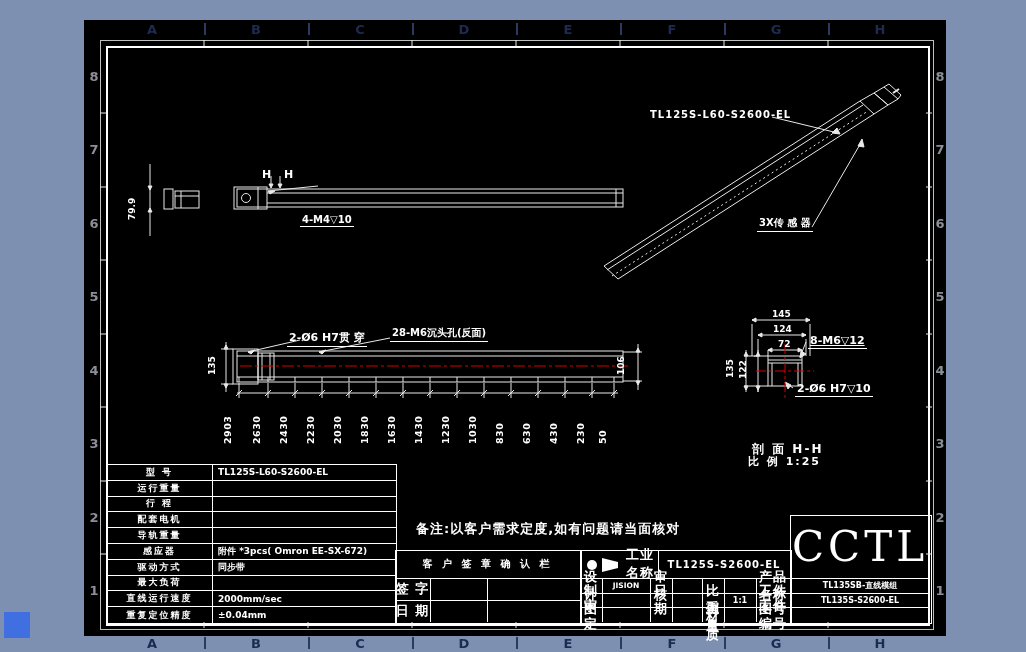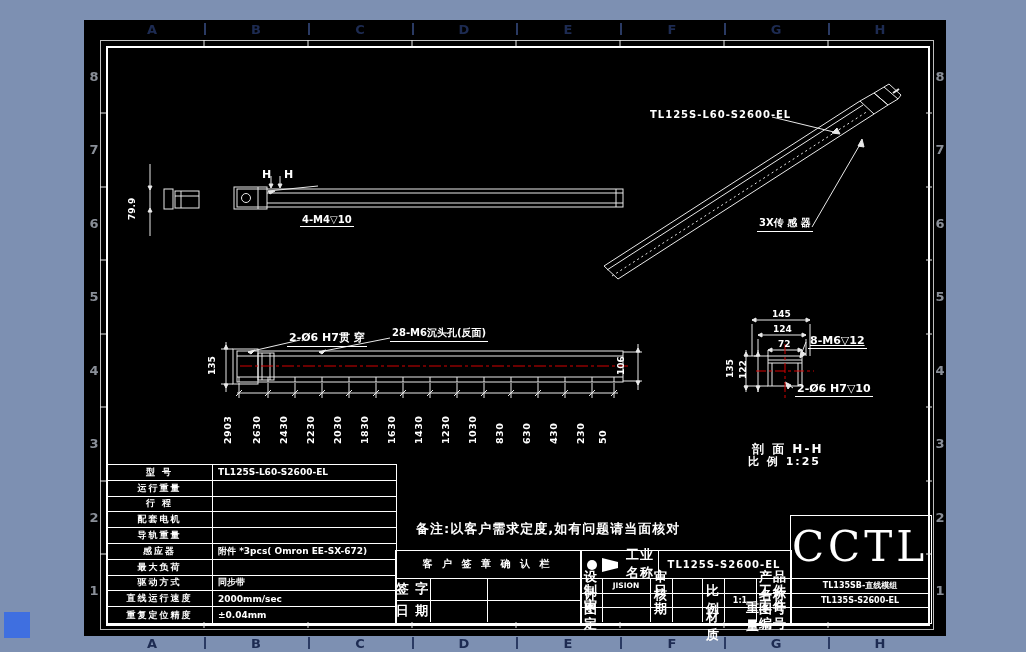--- a/index.html
+++ b/index.html
@@ -257,26 +257,26 @@
       </div>
       <div class="spec-row">
         <div class="spec-label">导轨重量</div>
         <div class="spec-value"></div>
       </div>
       <div class="spec-row">
         <div class="spec-label">感应器</div>
         <div class="spec-value">附件 *3pcs( Omron EE-SX-672)</div>
       </div>
       <div class="spec-row">
+        <div class="spec-label">驱动方式</div>
+        <div class="spec-value">同步带</div>
+      </div>
+      <div class="spec-row">
         <div class="spec-label">最大负荷</div>
         <div class="spec-value"></div>
-      </div>
-      <div class="spec-row">
-        <div class="spec-label">驱动方式</div>
-        <div class="spec-value">同步带</div>
       </div>
       <div class="spec-row">
         <div class="spec-label">直线运行速度</div>
         <div class="spec-value">2000mm/sec</div>
       </div>
       <div class="spec-row">
         <div class="spec-label">重复定位精度</div>
         <div class="spec-value">±0.04mm</div>
       </div>
     </div>
@@ -322,20 +322,20 @@
   <div class="cell-label" style="left:580px;top:593px;width:22px;height:14px;">制 图</div>
   <div class="cell-value" style="left:602px;top:593px;width:48px;height:14px;"></div>
   <div class="cell-label" style="left:650px;top:593px;width:22px;height:14px;">日 期</div>
   <div class="cell-value" style="left:672px;top:593px;width:30px;height:14px;"></div>
   <div class="cell-label" style="left:702px;top:593px;width:22px;height:14px;">比 例</div>
   <div class="cell-value" style="left:724px;top:593px;width:32px;height:14px;">1:1</div>
   <div class="cell-label" style="left:756px;top:593px;width:34px;height:14px;">工件图号</div>
   <div class="cell-value" style="left:790px;top:593px;width:140px;height:14px;font-size:8px;">TL135S-S2600-EL</div>
 
   <div class="cell-label" style="left:580px;top:607px;width:22px;height:15px;">审 定</div>
-  <div class="cell-label" style="left:742px;top:607px;width:22px;height:20px;">重 量</div>
+  <div class="cell-label" style="left:702px;top:607px;width:22px;height:20px;">重 量</div>
   <div class="cell-label" style="left:756px;top:607px;width:34px;height:15px;border-radius:7px;">工件编号</div>
   <div class="cell-value" style="left:790px;top:607px;width:140px;height:15px;"></div>
 
   <div id="cctlLogo">CCTL</div>
 
   <div id="blueSquare"></div>
 </div>
 
 </body></html>

